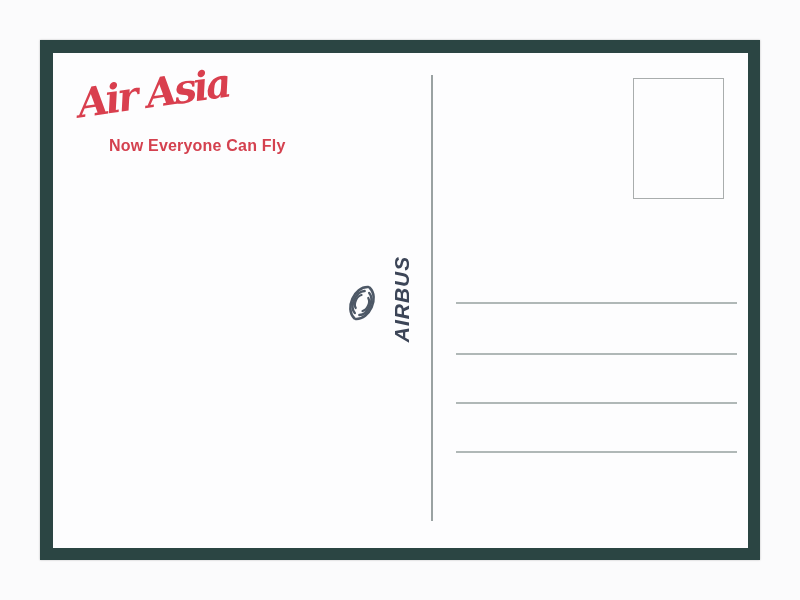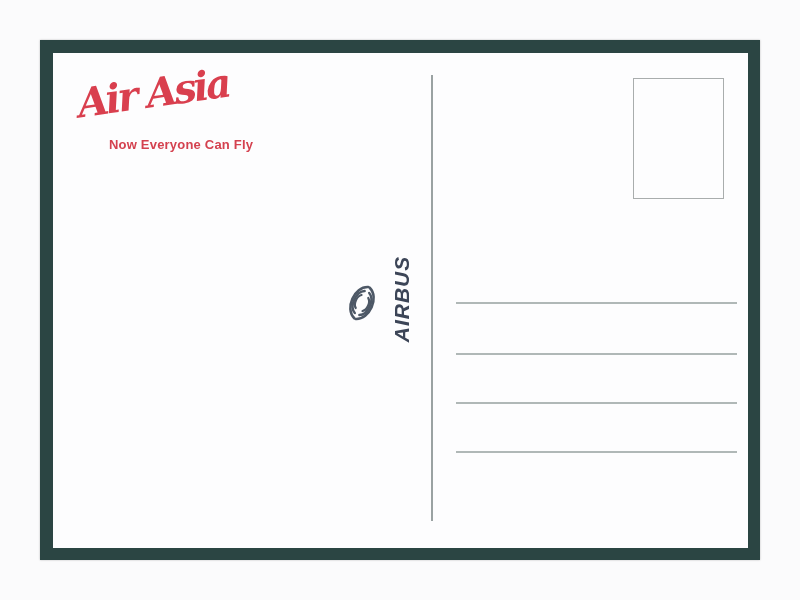--- a/index.html
+++ b/index.html
@@ -26,21 +26,21 @@
     position:absolute; left:24px; top:16px;
     font-family:"DejaVu Serif", serif;
     font-style:italic; font-weight:bold;
     font-size:40px; letter-spacing:-3px;
     color:#d93f4e;
     transform:rotate(-8deg);
     white-space:nowrap;
   }
   .brand-tagline {
     position:absolute; left:56px; top:84px;
-    font-size:13px; font-weight:bold; letter-spacing:.2px;
+    font-size:16px; font-weight:bold; letter-spacing:.2px;
     color:#d4414f;
     white-space:nowrap;
   }
   
   .stamp-box {
     position:absolute; left:580px; top:25px; width:91px; height:121px;
     border:1.5px solid #a9adad; background:#fdfdfe;
   }
   
   .v-divider {

